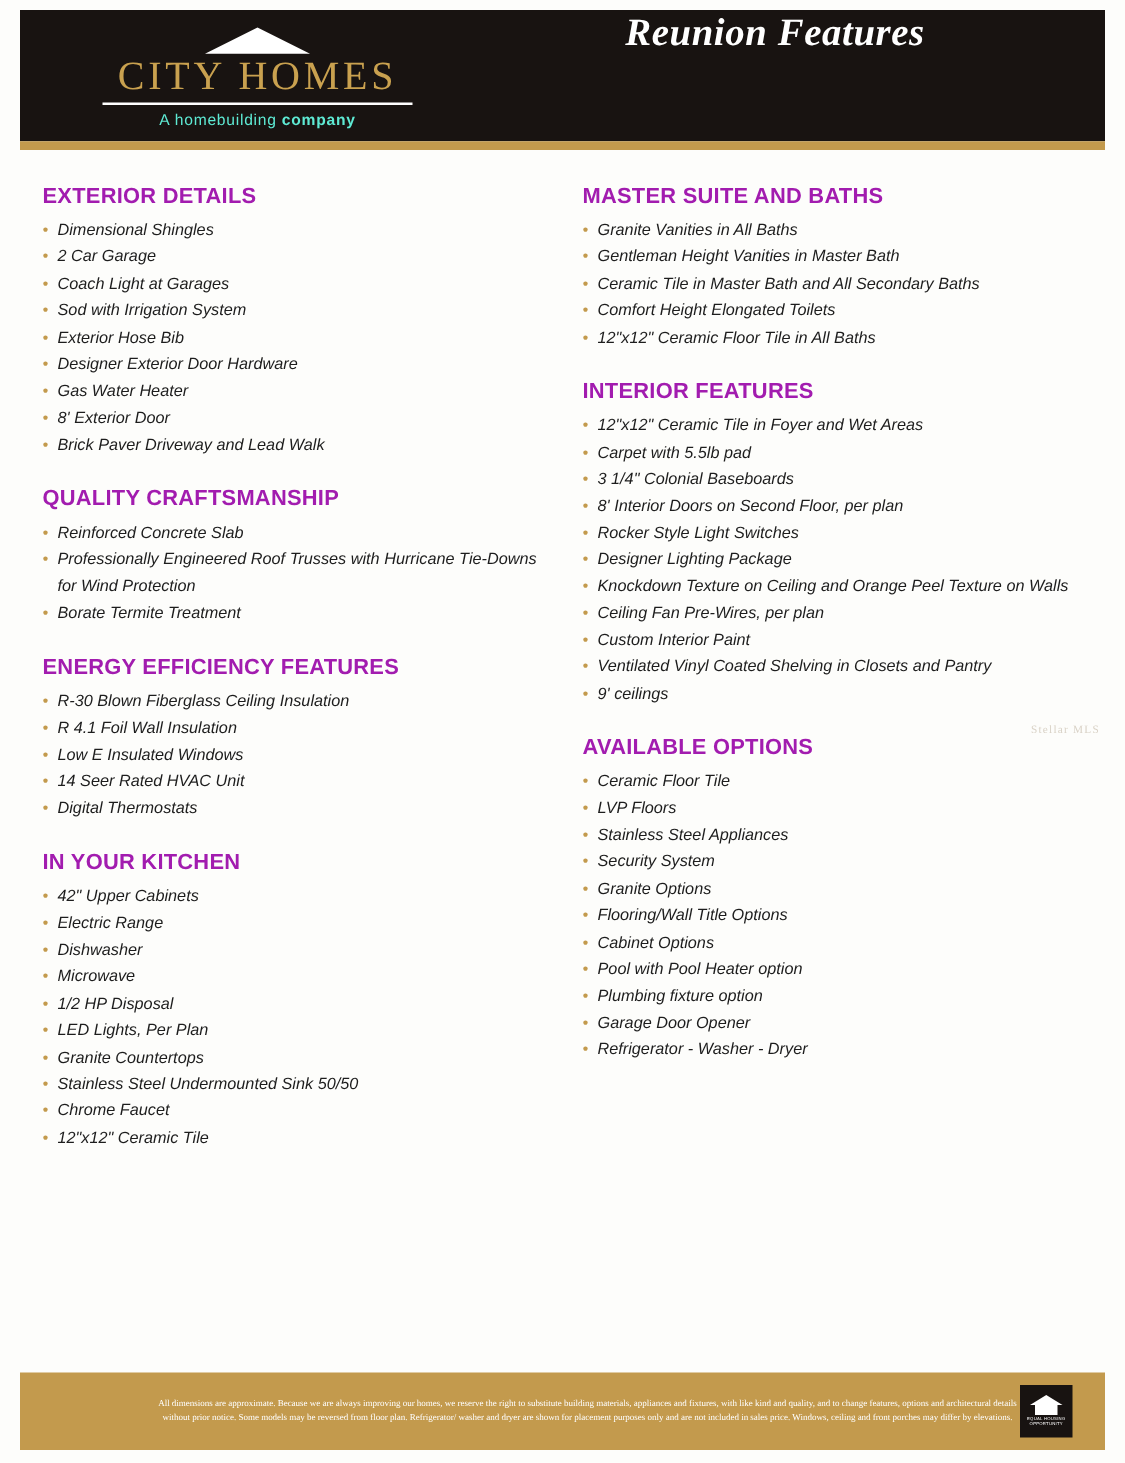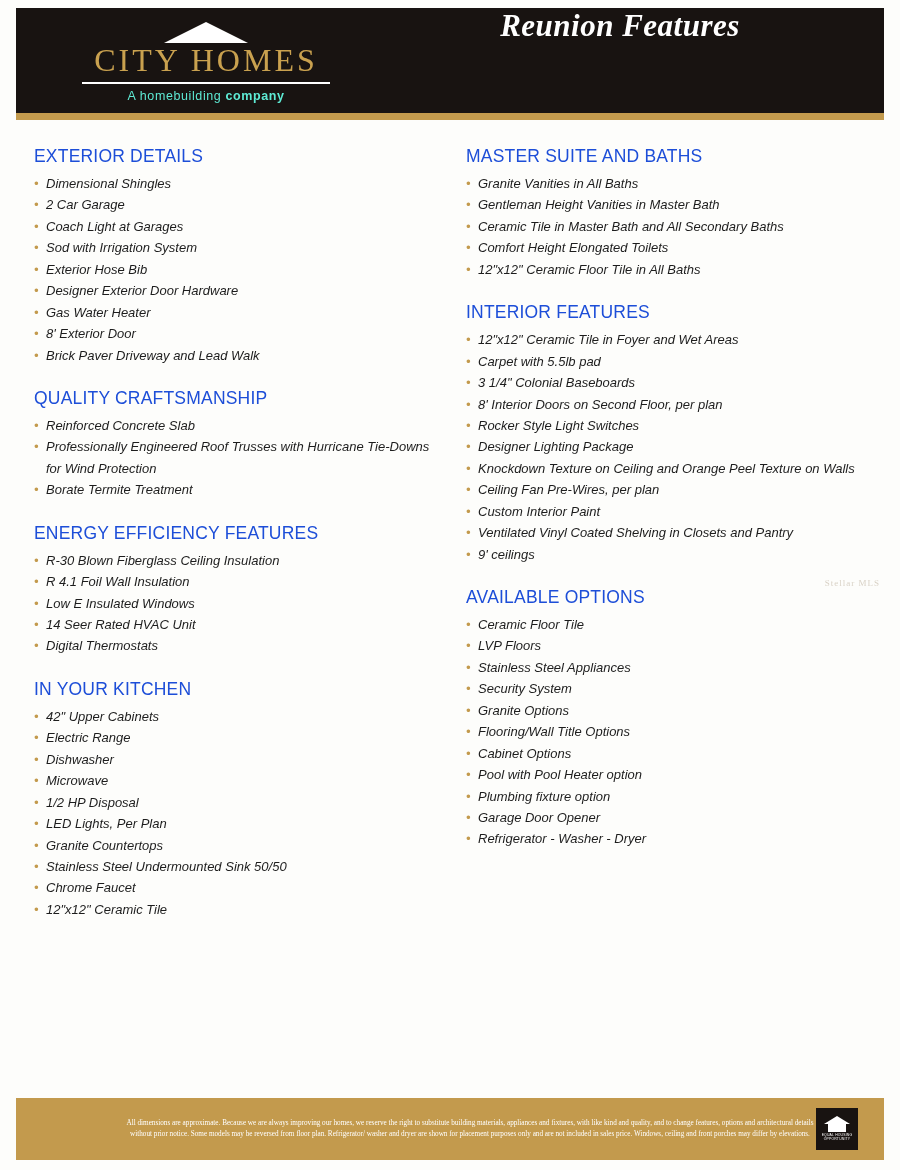--- a/index.html
+++ b/index.html
@@ -91,23 +91,23 @@
     left: 0; right: 0;
     display: flex;
   }
   .col {
     width: 434px;
   }
   .col.left { padding-left: 34px; }
   .col.right { padding-left: 32px; }
 
   .sec-title {
-    color: #1d4ed8;
+    color: #a21caf;
     font-size: 17.5px;
-    font-weight: normal;
+    font-weight: bold;
     letter-spacing: 0.2px;
     margin: 0 0 6px 0;
     text-transform: uppercase;
   }
   .sec { margin-bottom: 22px; }
   .sec:last-child { margin-bottom: 0; }
 
   ul.items {
     list-style: none;
     margin: 0; padding: 0;

